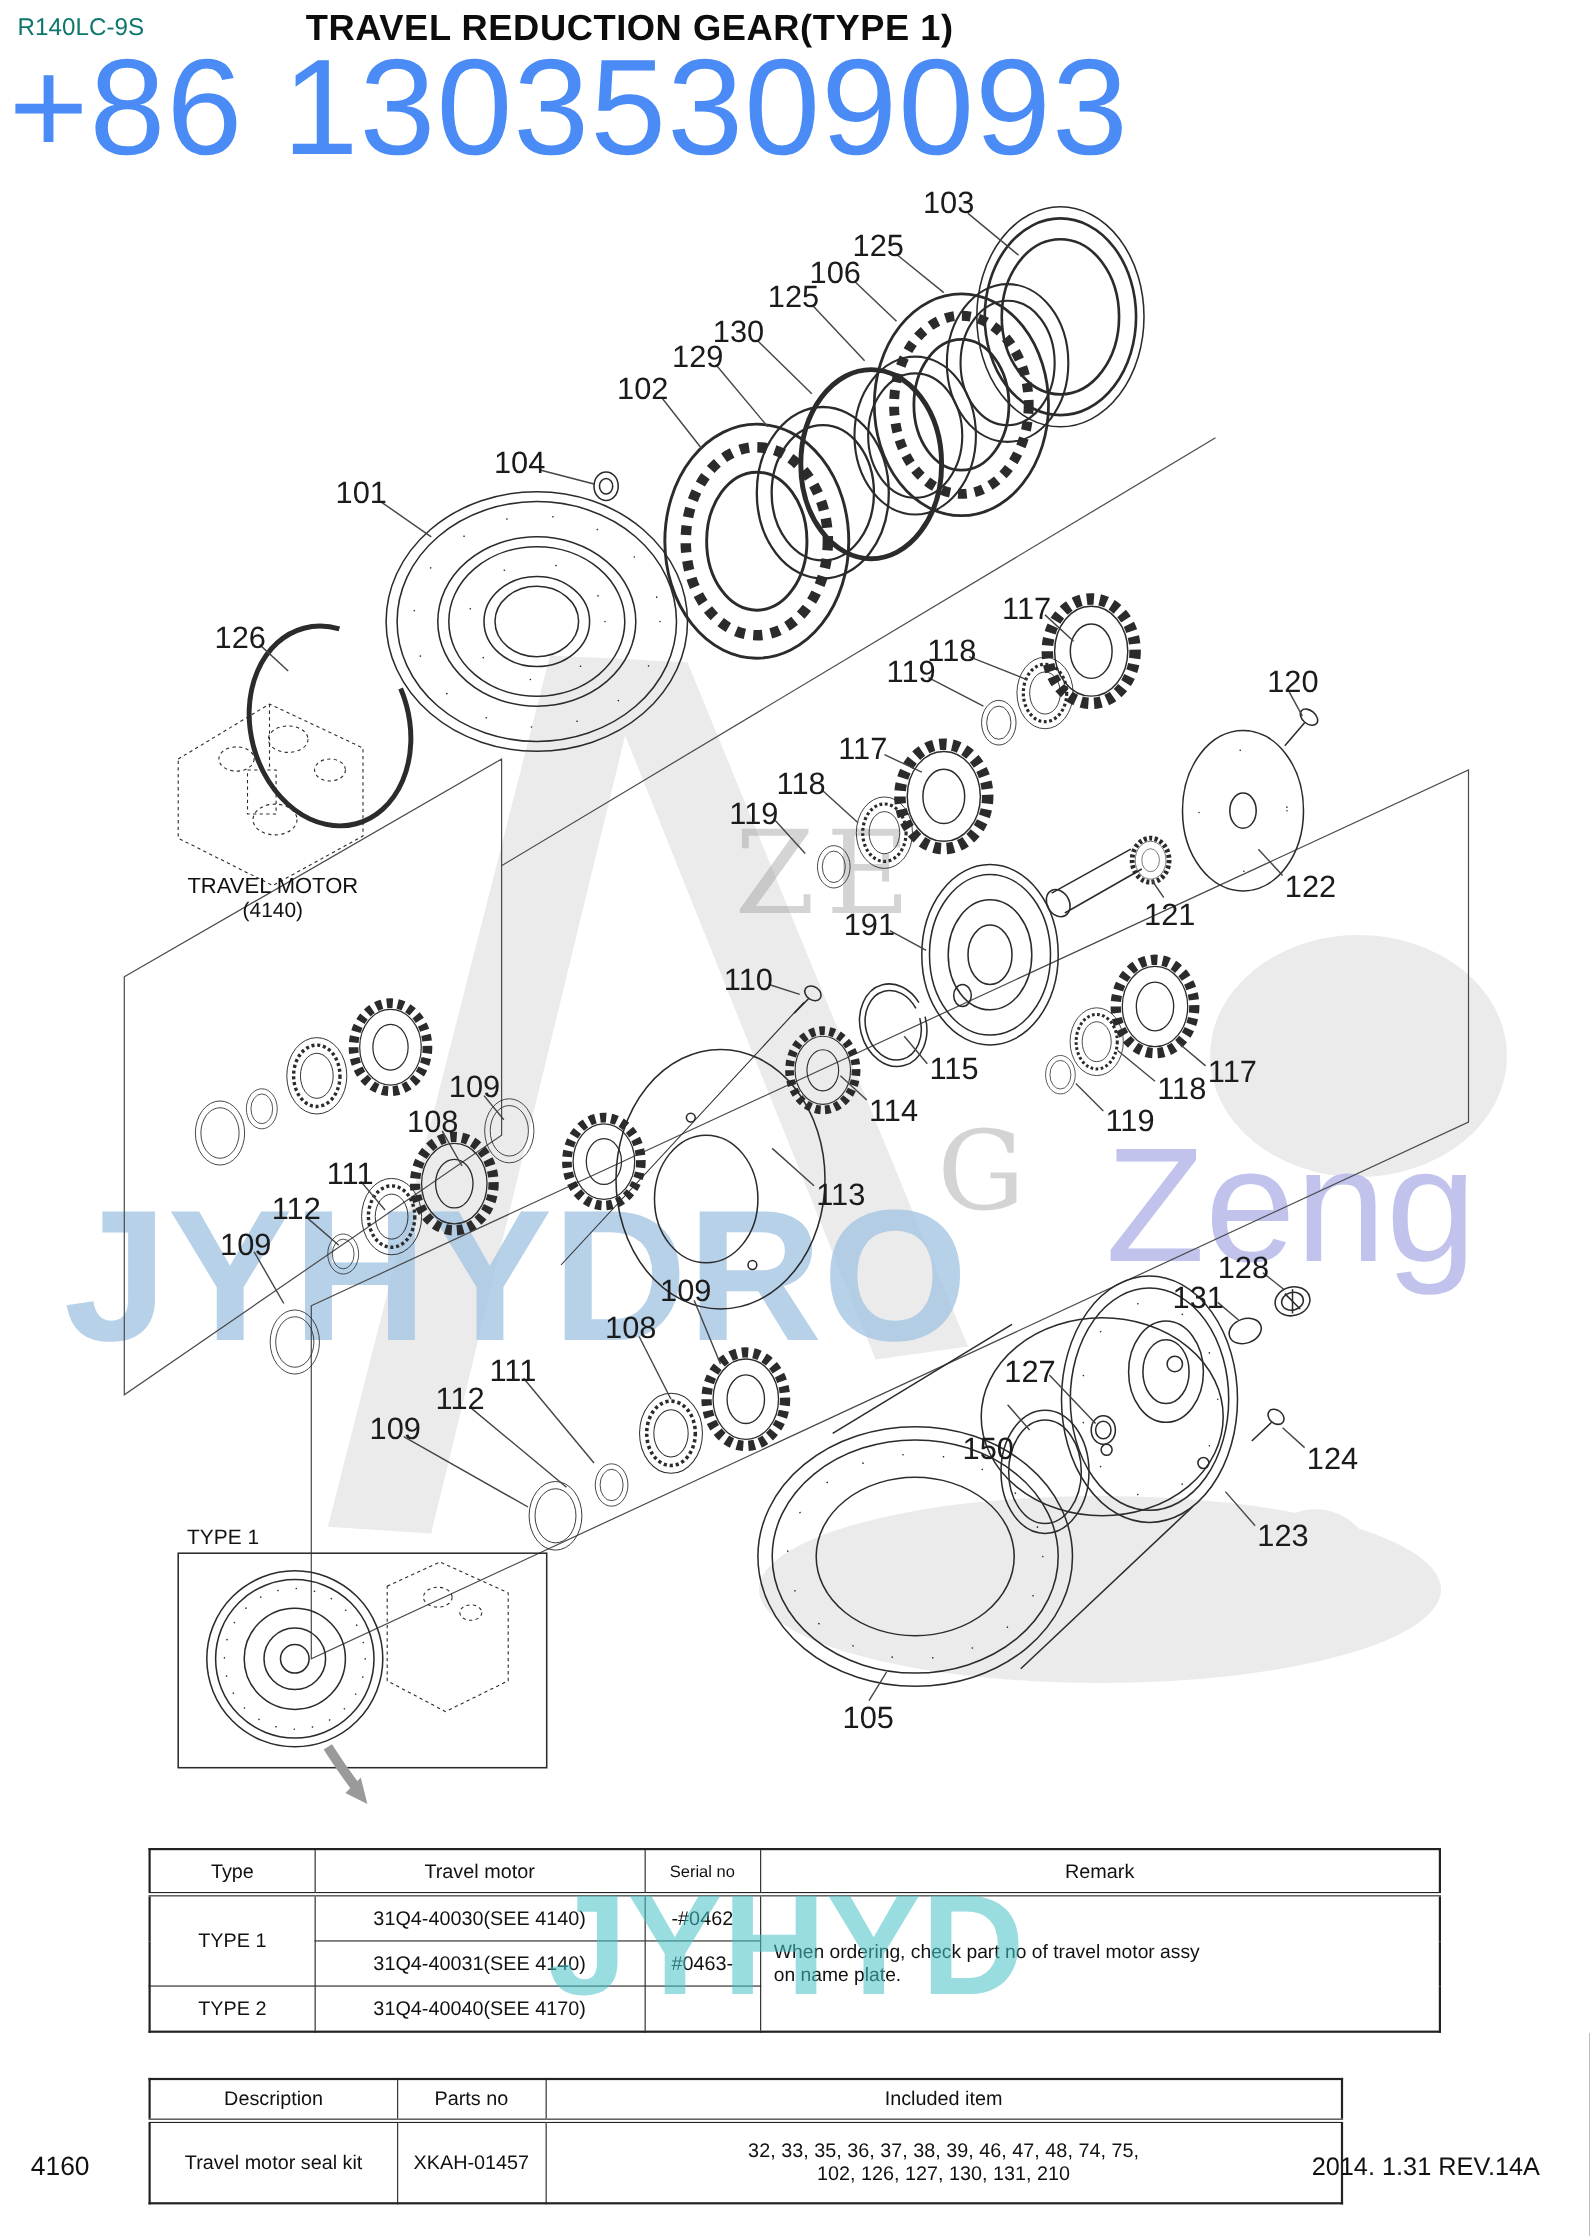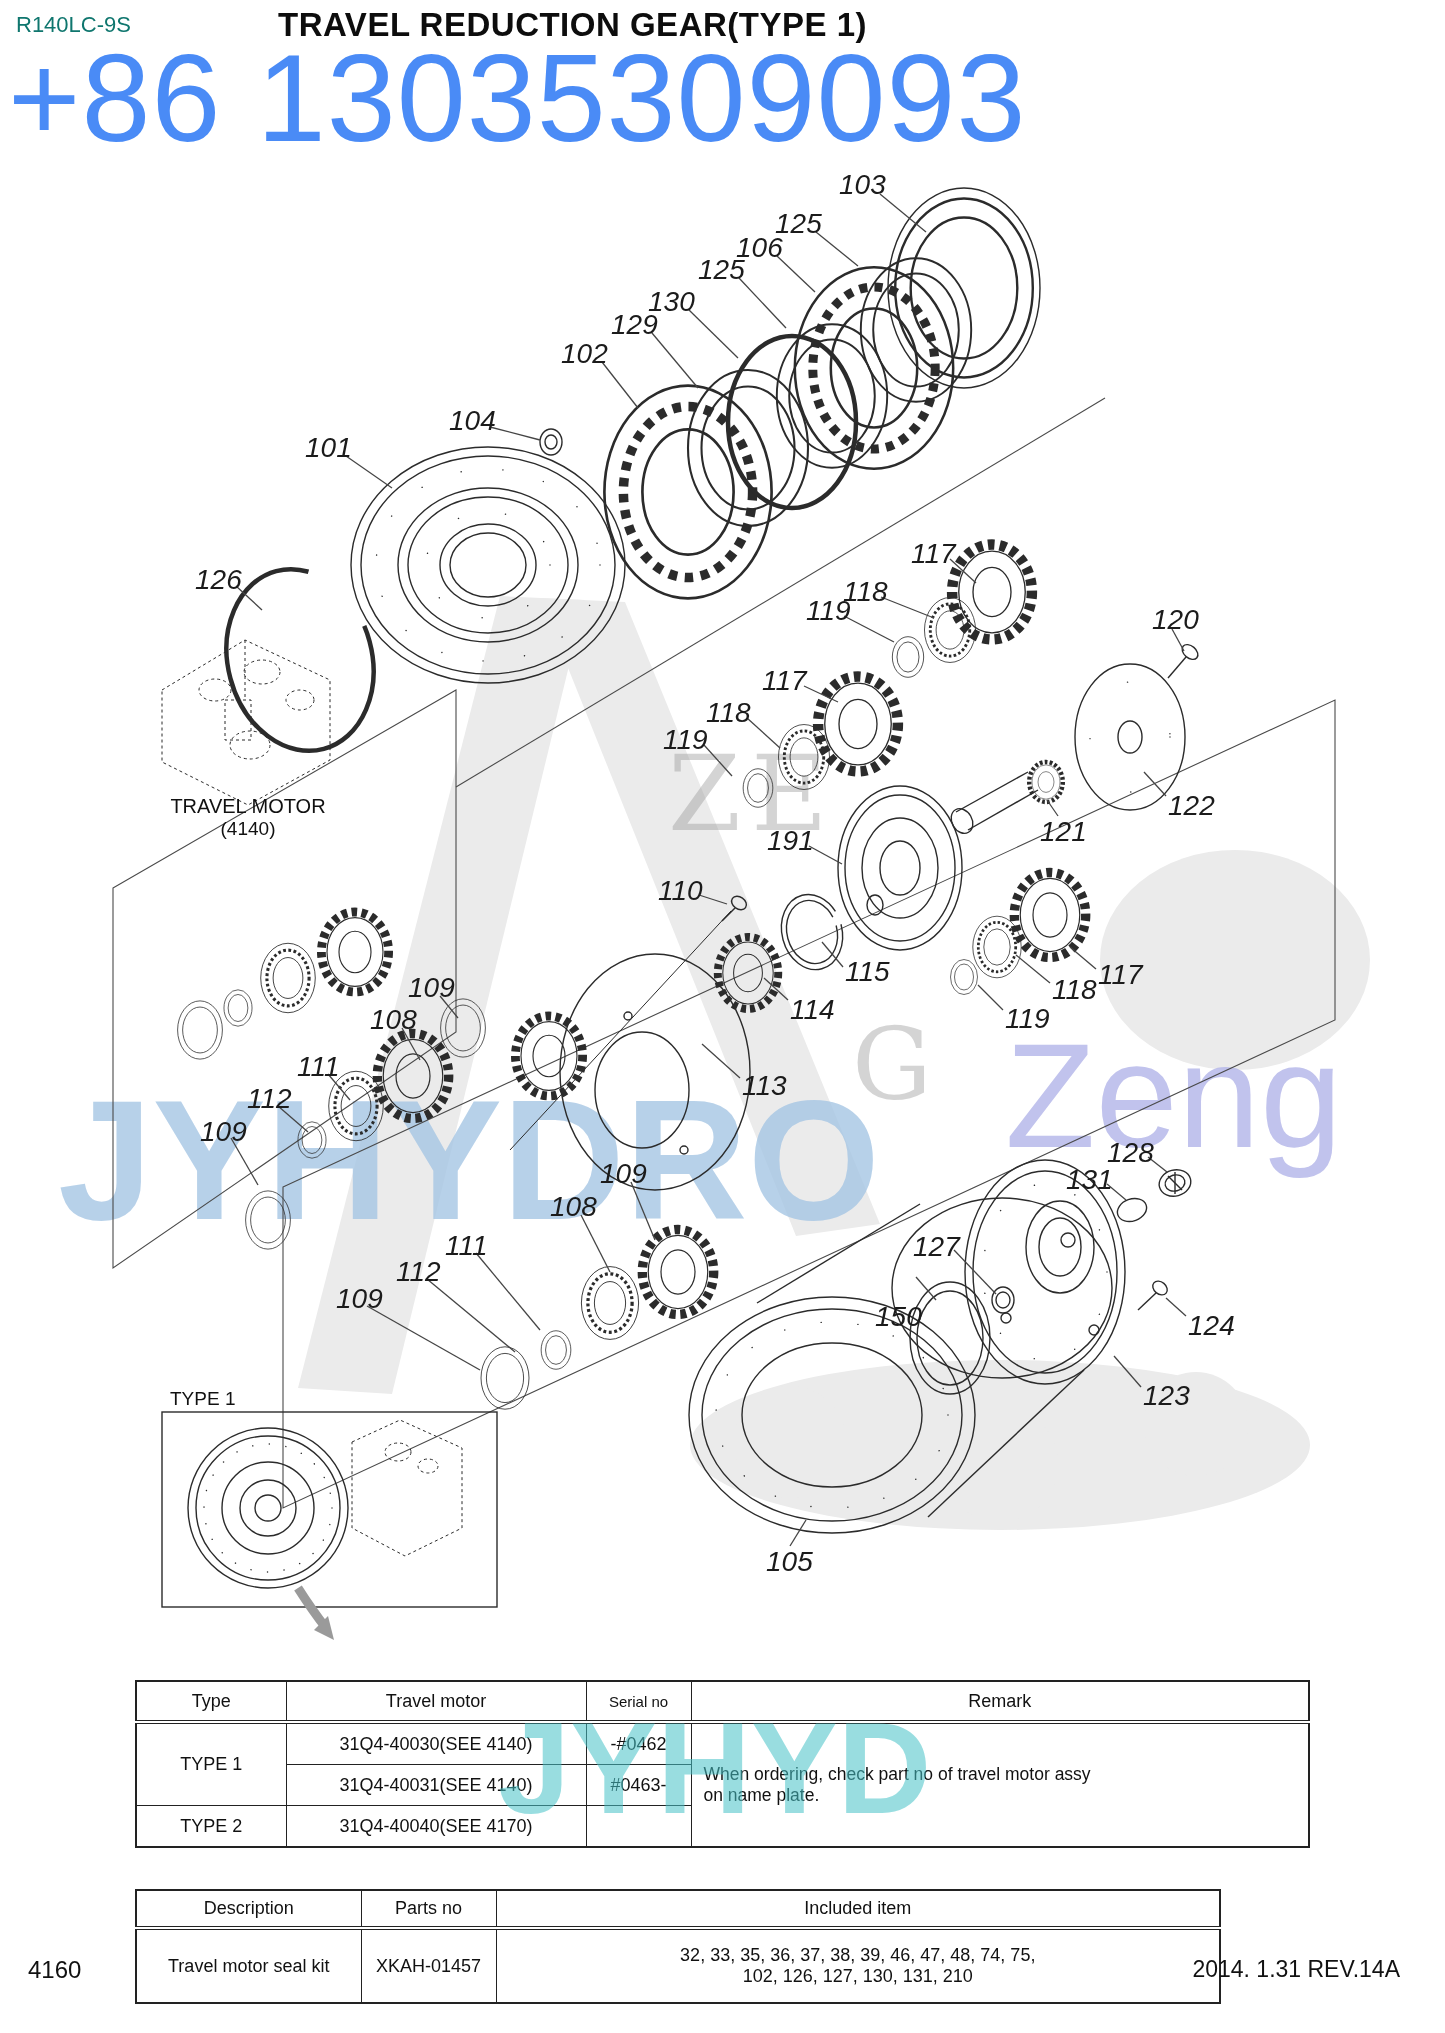--- a/index.html
+++ b/index.html
@@ -315,21 +315,21 @@
         <line x1="1148" y1="1157" x2="1167" y2="1172"></line>
         <line x1="1107" y1="1184" x2="1126" y2="1200"></line>
         <line x1="954" y1="1250" x2="996" y2="1294"></line>
         <line x1="916" y1="1277" x2="936" y2="1300"></line>
         <line x1="1186" y1="1316" x2="1166" y2="1298"></line>
         <line x1="1141" y1="1387" x2="1114" y2="1356"></line>
         <line x1="790" y1="1546" x2="806" y2="1520"></line>
       </g>
   </svg>
 
-  <div id="labels" class="abs" style="left:0;top:0;width:1445px;height:2033px;z-index:3;pointer-events:none;font-style:italic;">
+  <div id="labels" class="abs" style="left:0;top:0;width:1445px;height:2033px;z-index:3;pointer-events:none;">
       <div class="plabel" style="left: 839px; top: 171px;">103</div>
       <div class="plabel" style="left: 775px; top: 210px;">125</div>
       <div class="plabel" style="left: 736px; top: 234px;">106</div>
       <div class="plabel" style="left: 698px; top: 256px;">125</div>
       <div class="plabel" style="left: 648px; top: 288px;">130</div>
       <div class="plabel" style="left: 611px; top: 311px;">129</div>
       <div class="plabel" style="left: 561px; top: 340px;">102</div>
       <div class="plabel" style="left: 449px; top: 407px;">104</div>
       <div class="plabel" style="left: 305px; top: 434px;">101</div>
       <div class="plabel" style="left: 195px; top: 566px;">126</div>

